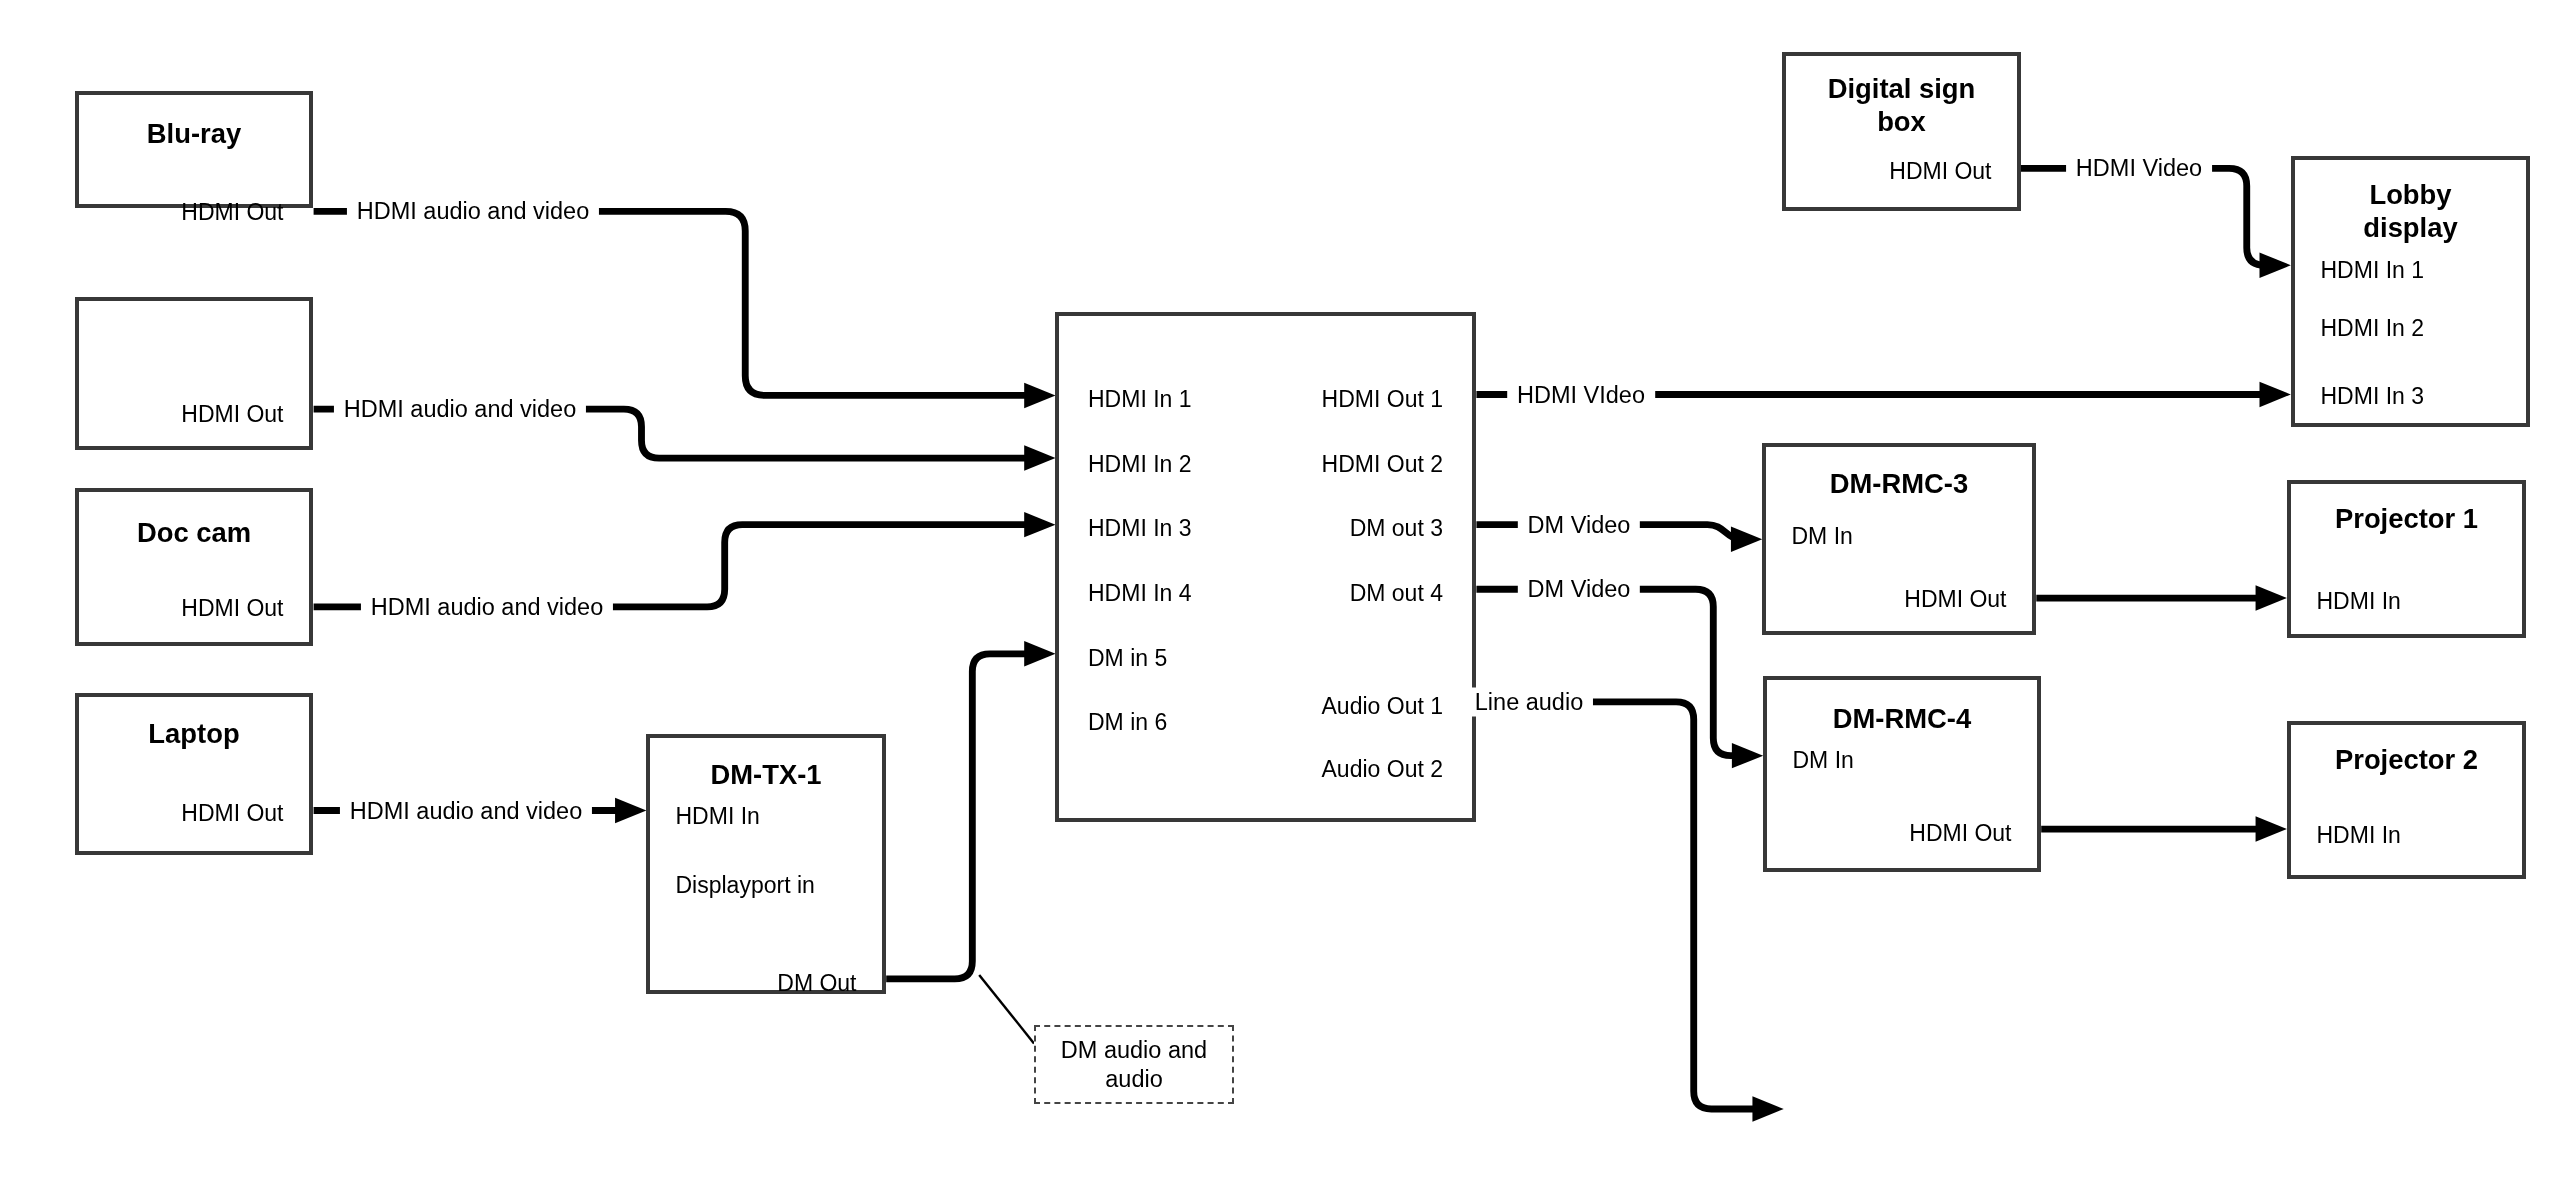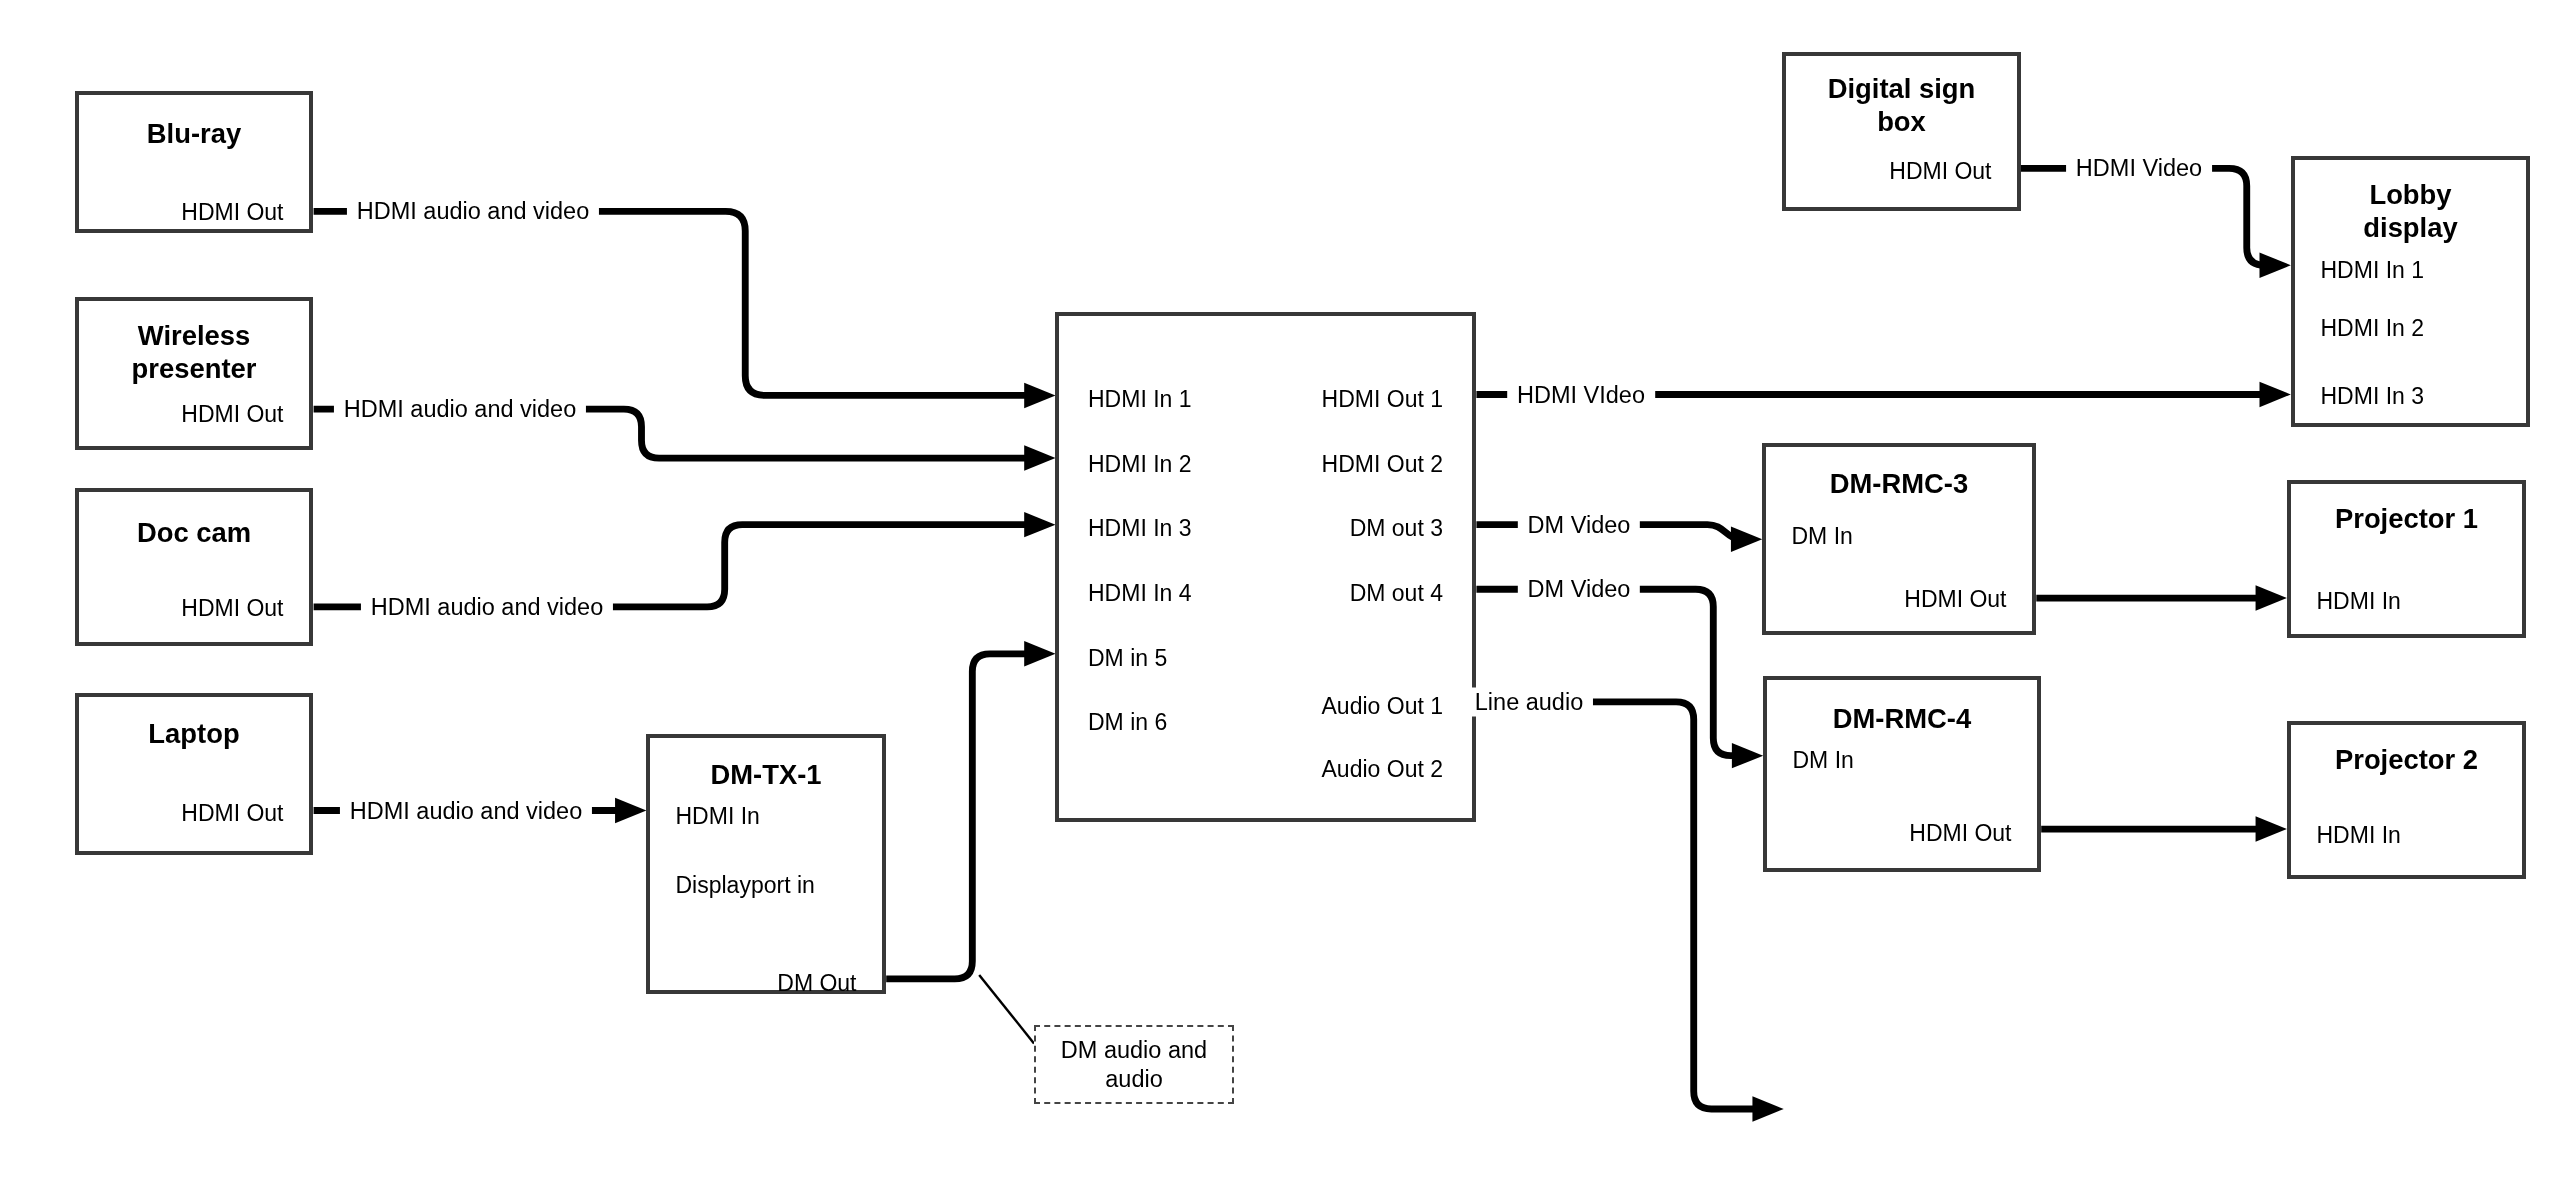--- a/index.html
+++ b/index.html
@@ -82,27 +82,26 @@
       <polygon points="2340,271 2308,258 2308,284"></polygon>
       <polygon points="2340,403 2308,390 2308,416"></polygon>
       <polygon points="1800,551 1768,538 1768,564"></polygon>
       <polygon points="1801,772 1769,759 1769,785"></polygon>
       <polygon points="2336,611 2304,598 2304,624"></polygon>
       <polygon points="2336,847 2304,834 2304,860"></polygon>
       <polygon points="1822,1133 1790,1120 1790,1146"></polygon>
     </g>
   </svg>
 
-  <div class="node" style="left:75px;top:91px;width:238px;height:142px">
+  <div class="node" style="left:75px;top:91px;width:238px;height:117px">
     <div class="title" style="top:21.5px">Blu-ray</div>
     <span class="port right" style="top:117px">HDMI Out</span>
   </div>
 
   <div class="node" style="left:75px;top:297px;width:238px;height:153px">
-    <div class="title narrow" style="top:17.6px;width:196px">Wireless presenter</div>
     <span class="port right" style="top:113px">HDMI Out</span>
   </div>
 
   <div class="node" style="left:75px;top:488px;width:238px;height:158px">
     <div class="title" style="top:23.5px">Doc cam</div>
     <span class="port right" style="top:116px">HDMI Out</span>
   </div>
 
   <div class="node" style="left:75px;top:693px;width:238px;height:162px">
     <div class="title" style="top:19.6px">Laptop</div>

